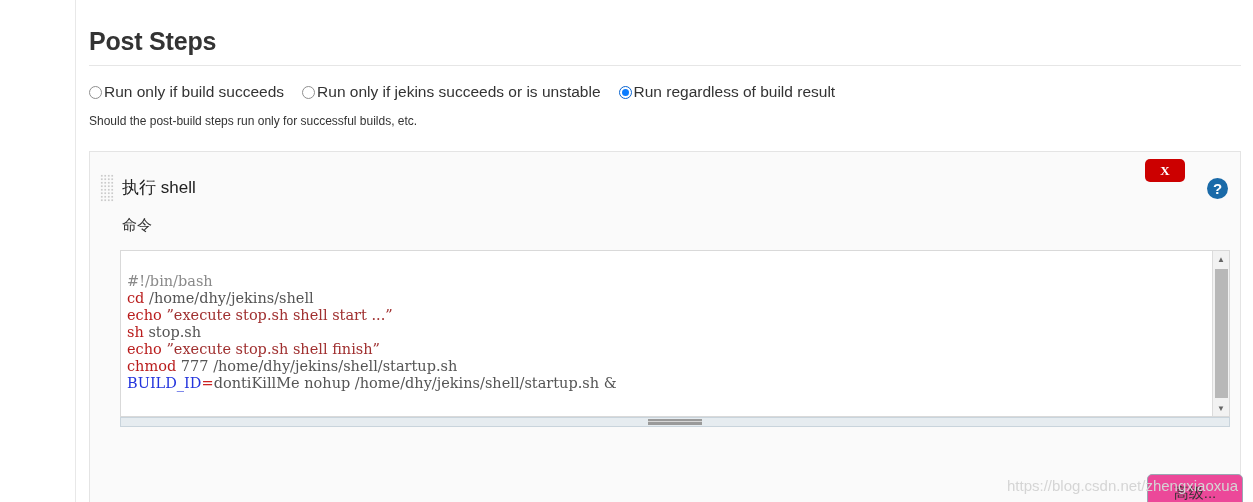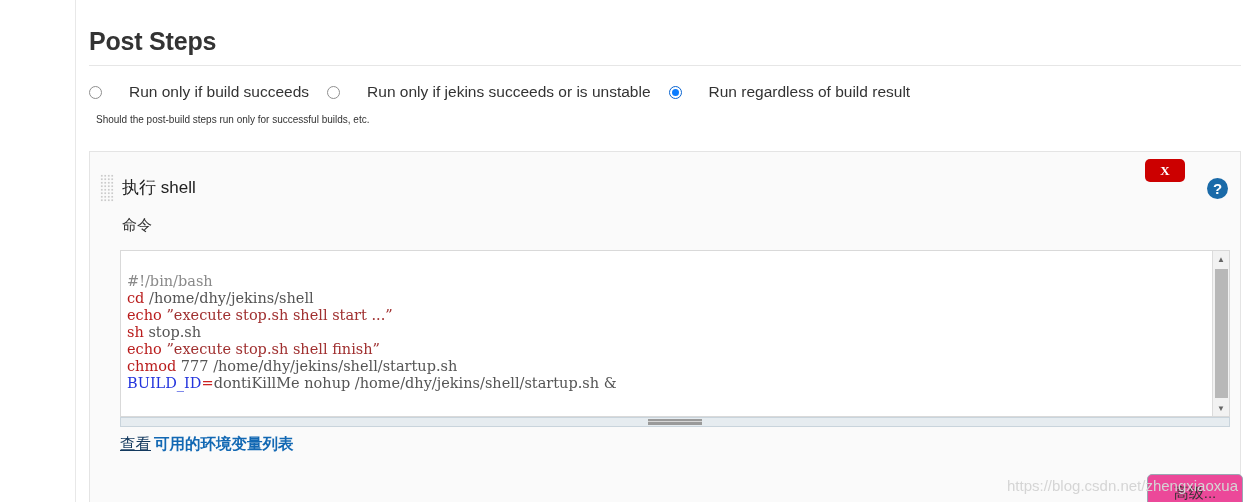--- a/index.html
+++ b/index.html
@@ -86,30 +86,29 @@
     content: "";
     position: absolute;
     left: 2px; top: 2px;
     width: 7px; height: 7px;
     border-radius: 50%;
     background: #0a7cff;
   }
   .radio-label {
     font-size: 15.5px;
     color: #333333;
-    margin-left: 27px;
+    margin-left: 2px;
   }
 
   .helper-text {
     position: absolute;
     left: 12px;
     top: 103px;
-    font-size: 10px;
-    color: #333333;
-    margin-left: 7px;
+    font-size: 12px;
+    color: #333333;
   }
 
   
   #builder-panel {
     position: absolute;
     left: 12px;
     top: 140px;
     width: 1152px;
     height: 362px;
     background: #fafafa;
@@ -365,23 +364,20 @@
         <div class="arrow up">▲</div>
         <div class="thumb"></div>
         <div class="arrow down">▼</div>
       </div>
     </div>
 
     <div class="hscroll">
       <div class="grip"></div>
     </div>
 
-    <div class="env-link-row">
-      <span class="env-prefix">查看</span><a class="env-link">可用的环境变量列表</a>
-    </div>
 
     <div class="advanced-button">高级...</div>
 
   </div>
 
   <div class="watermark">https://blog.csdn.net/zhengxiaoxua</div>
 
 </div>
 
 </body></html>

